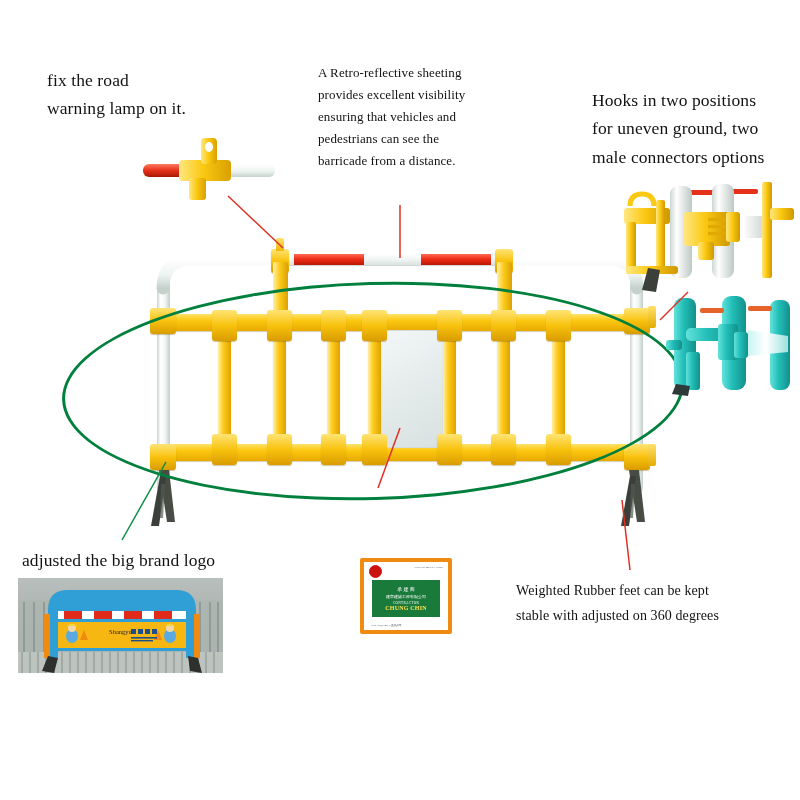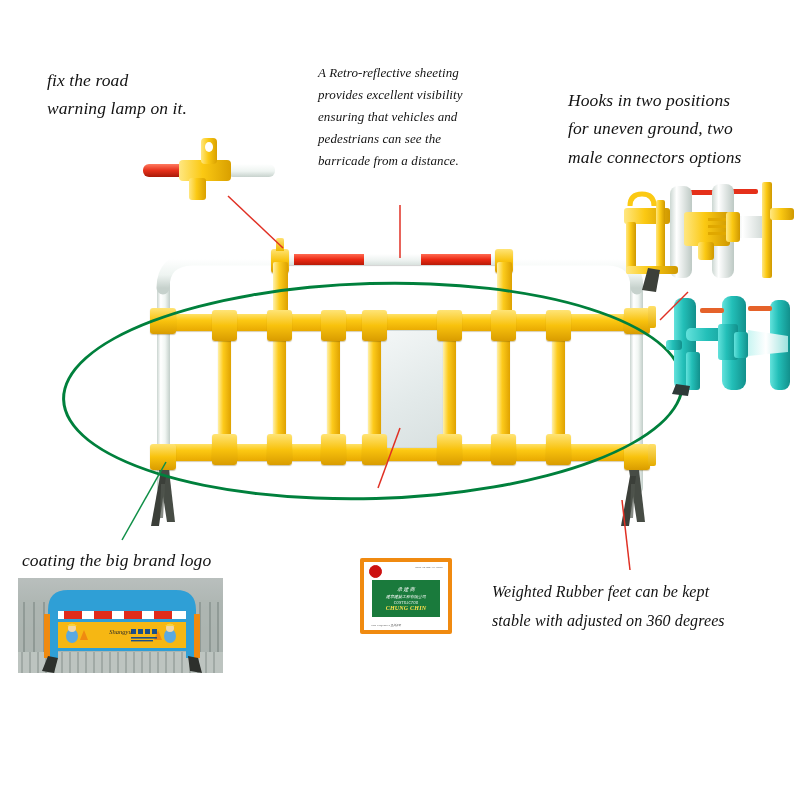--- a/index.html
+++ b/index.html
@@ -1,28 +1,28 @@
 <!DOCTYPE html>
 <html><head>
 <meta charset="utf-8">
 <style>
   html,body{margin:0;padding:0;background:#ffffff;}
   body{width:800px;height:800px;position:relative;overflow:hidden;
        font-family:"Liberation Serif","DejaVu Serif",serif;color:#1a1a1a;}
-  .stage{position:absolute;inset:0;width:800px;height:800px;font-style:italic;}
+  .stage{position:absolute;inset:0;width:800px;height:800px;}
 
   
   .ann{position:absolute;font-size:17.5px;line-height:1.62;color:#121212;
        white-space:pre-line;letter-spacing:.1px;}
 
   .ann-lamp{left:47px;top:66px;}
   .ann-reflect{left:318px;top:62px;font-size:13px;line-height:1.70;}
-  .ann-hooks{left:568px;top:86px;}
+  .ann-hooks{left:592px;top:86px;}
   .ann-print{left:278px;top:488px;line-height:1.78;}
-  .ann-feet{left:492px;top:578px;font-size:16px;line-height:1.80;}
+  .ann-feet{left:516px;top:578px;font-size:14px;line-height:1.80;}
   .ann-coat{left:22px;top:546px;}
 
   
   .svg-layer{position:absolute;left:0;top:0;width:800px;height:800px;
              pointer-events:none;}
 
   
   .barricade{position:absolute;left:140px;top:248px;width:520px;height:290px;}
 
   
@@ -424,15 +424,15 @@
   <div class="ann ann-reflect">A Retro-reflective sheeting
 provides excellent visibility
 ensuring that vehicles and
 pedestrians can see the
 barricade from a distance.</div>
   <div class="ann ann-hooks">Hooks in two positions
 for uneven ground, two
 male connectors options</div>
   <div class="ann ann-feet">Weighted Rubber feet can be kept
 stable with adjusted on 360 degrees</div>
-  <div class="ann ann-coat">coating the big brand logo</div>
+  <div class="ann ann-coat">adjusted the big brand logo</div>
 
 </div>
 
 </body></html>

